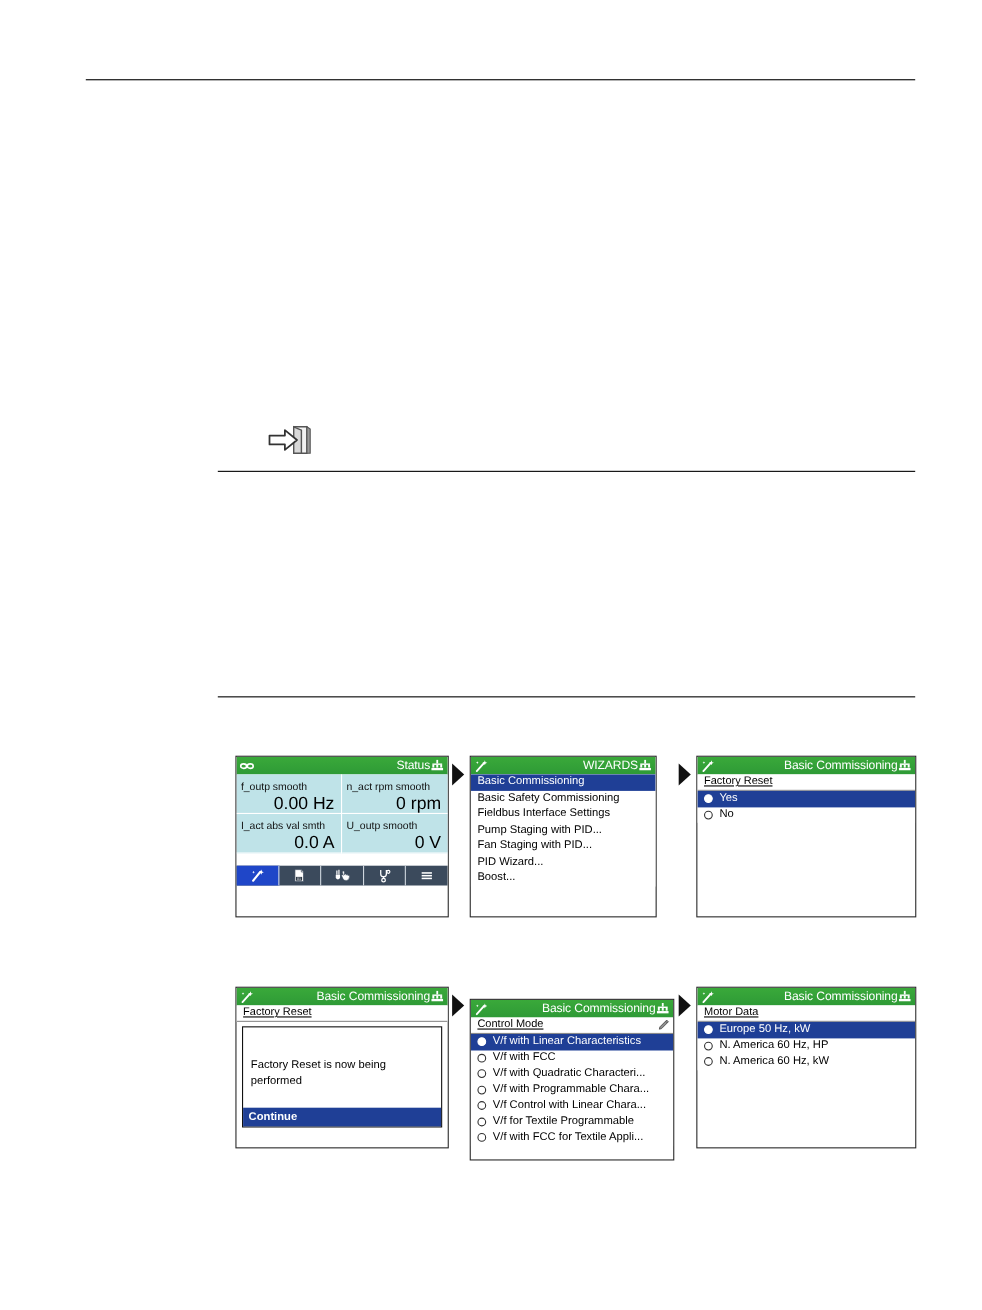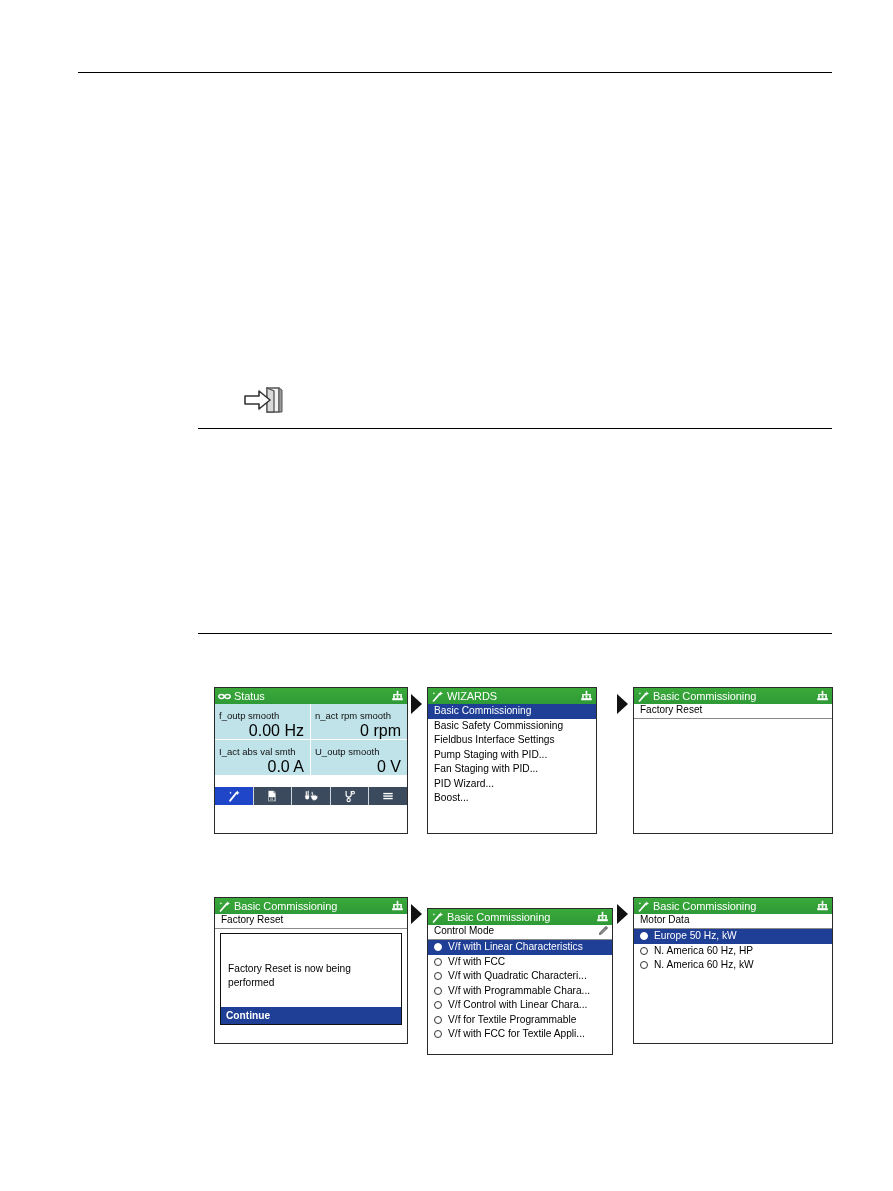--- a/index.html
+++ b/index.html
@@ -48,20 +48,21 @@
 
   .panel-header {
     height: 16px;
     background: linear-gradient(#3aa93a, #2e9a36);
     color: #ffffff;
     display: flex;
     align-items: center;
     padding: 0 3px;
     font-size: 11px;
     box-sizing: border-box;
+    text-align: right;
   }
   .panel-header .hdr-title {
     flex: 1;
     margin-left: 3px;
     white-space: nowrap;
     overflow: hidden;
     font-size: 11px;
     letter-spacing: -0.1px;
   }
   .hdr-ico {
@@ -69,25 +70,26 @@
     display: inline-block;
     flex: 0 0 auto;
   }
   .hdr-ico svg { display: block; }
 
   
   .subbar {
     height: 15px;
     border-bottom: 1px solid #8a8a8a;
     display: flex;
-    align-items: flex-start;
+    align-items: center;
     padding-left: 6px;
     font-size: 10px;
     background: #ffffff;
     box-sizing: border-box;
+    text-decoration: underline;
   }
   .subbar .sub-label { flex: 1; white-space: nowrap; }
   .subbar .pencil { width: 12px; height: 12px; margin-right: 3px; }
 
   
   .list { background: #ffffff; }
   .row {
     height: 14.5px;
     display: flex;
     align-items: center;
@@ -372,20 +374,30 @@
         <rect x="2.5" y="6.6" width="2.2" height="3" fill="#ffffff"></rect>
         <rect x="6.9" y="6.6" width="2.2" height="3" fill="#ffffff"></rect>
         <rect x="11.3" y="6.6" width="2.2" height="3" fill="#ffffff"></rect>
         <rect x="1.5" y="10" width="13" height="2.6" fill="#ffffff"></rect>
       </svg>
     </span>
   </div>
   <div class="subbar">
     <span class="sub-label">Factory Reset</span>
   </div>
+  <div class="list">
+    <div class="row sel">
+      <span class="radio on"></span>
+      <span>Yes</span>
+    </div>
+    <div class="row">
+      <span class="radio"></span>
+      <span>No</span>
+    </div>
+  </div>
 </div>
 
 <div class="panel" id="panel-reset-progress" style="left:214px; top:897px; width:194px; height:147px;">
   <div class="panel-header">
     <span class="hdr-ico">
       <svg viewBox="0 0 16 16" width="13" height="13">
         <path d="M3 13.5 L11 4.5" stroke="#ffffff" stroke-width="2.1" stroke-linecap="round"></path>
         <path d="M12 1.5 l0.8 2 2 0.8 -2 0.8 -0.8 2 -0.8 -2 -2 -0.8 2 -0.8 z" fill="#ffffff"></path>
         <path d="M3.6 2.6 l0.45 1.1 1.1 0.45 -1.1 0.45 -0.45 1.1 -0.45 -1.1 -1.1 -0.45 1.1 -0.45 z" fill="#ffffff"></path>
       </svg>

